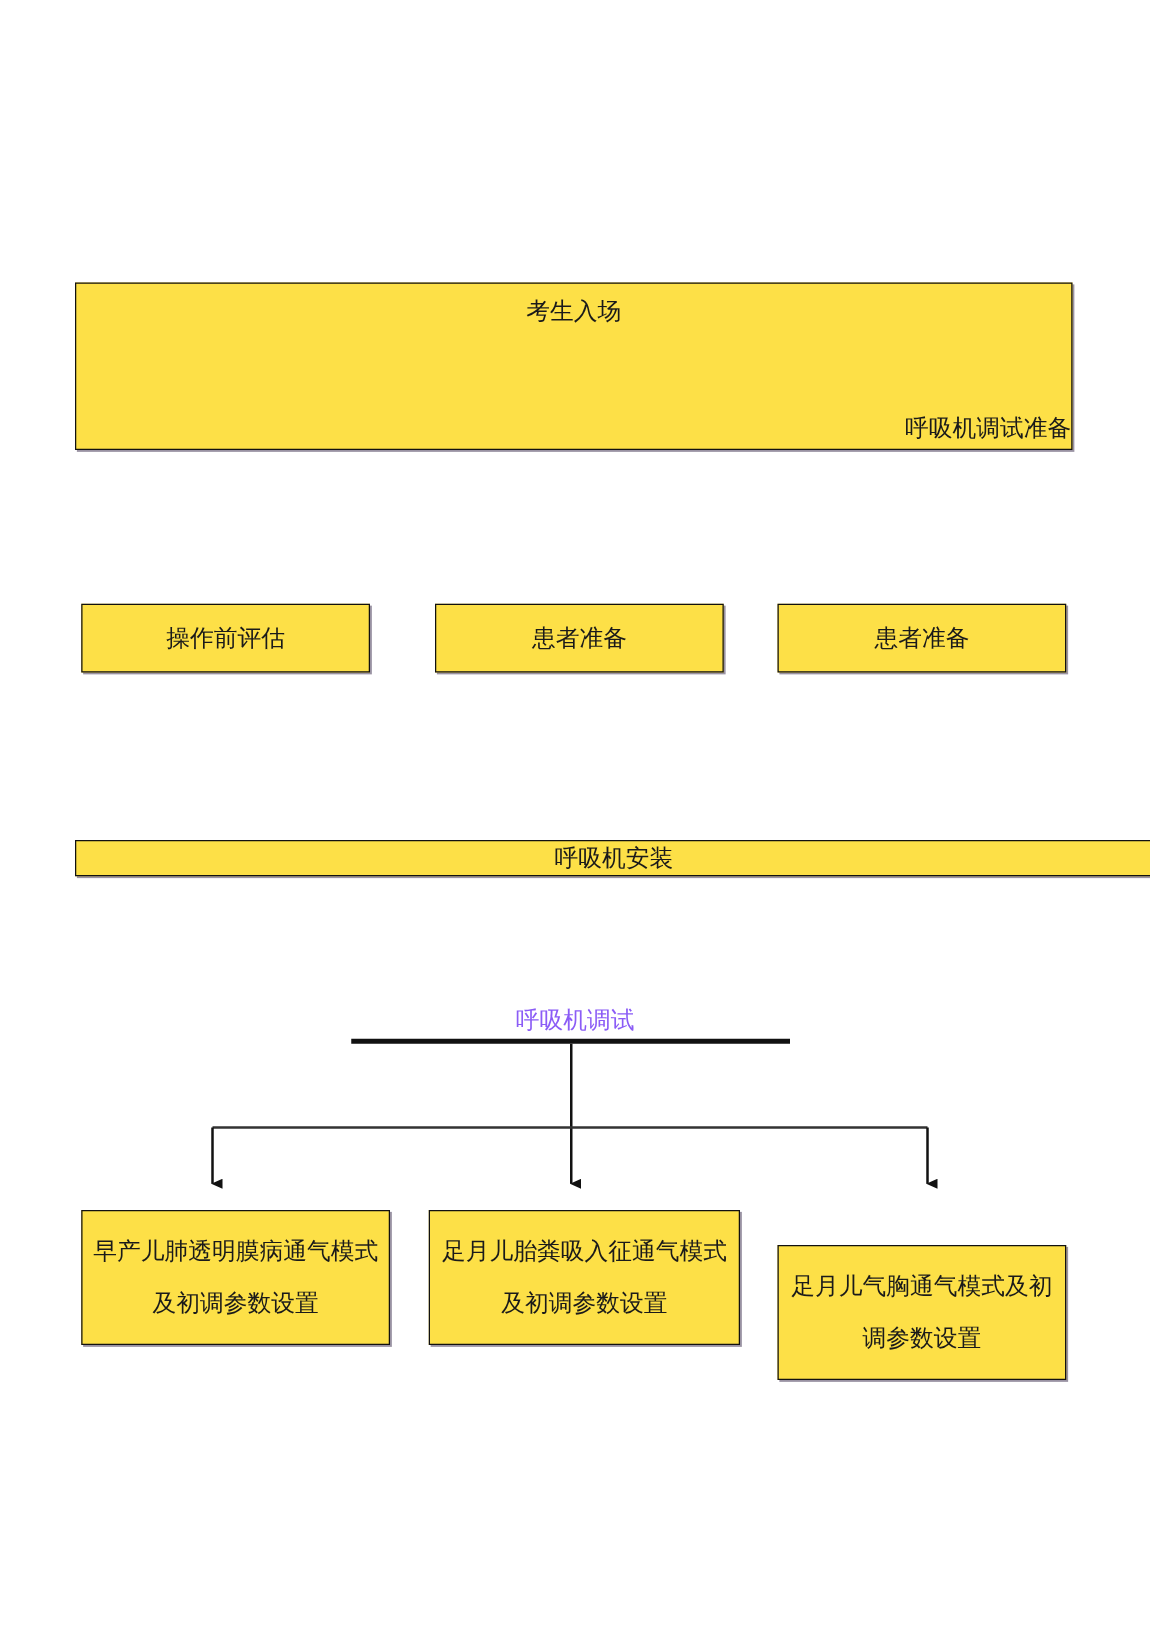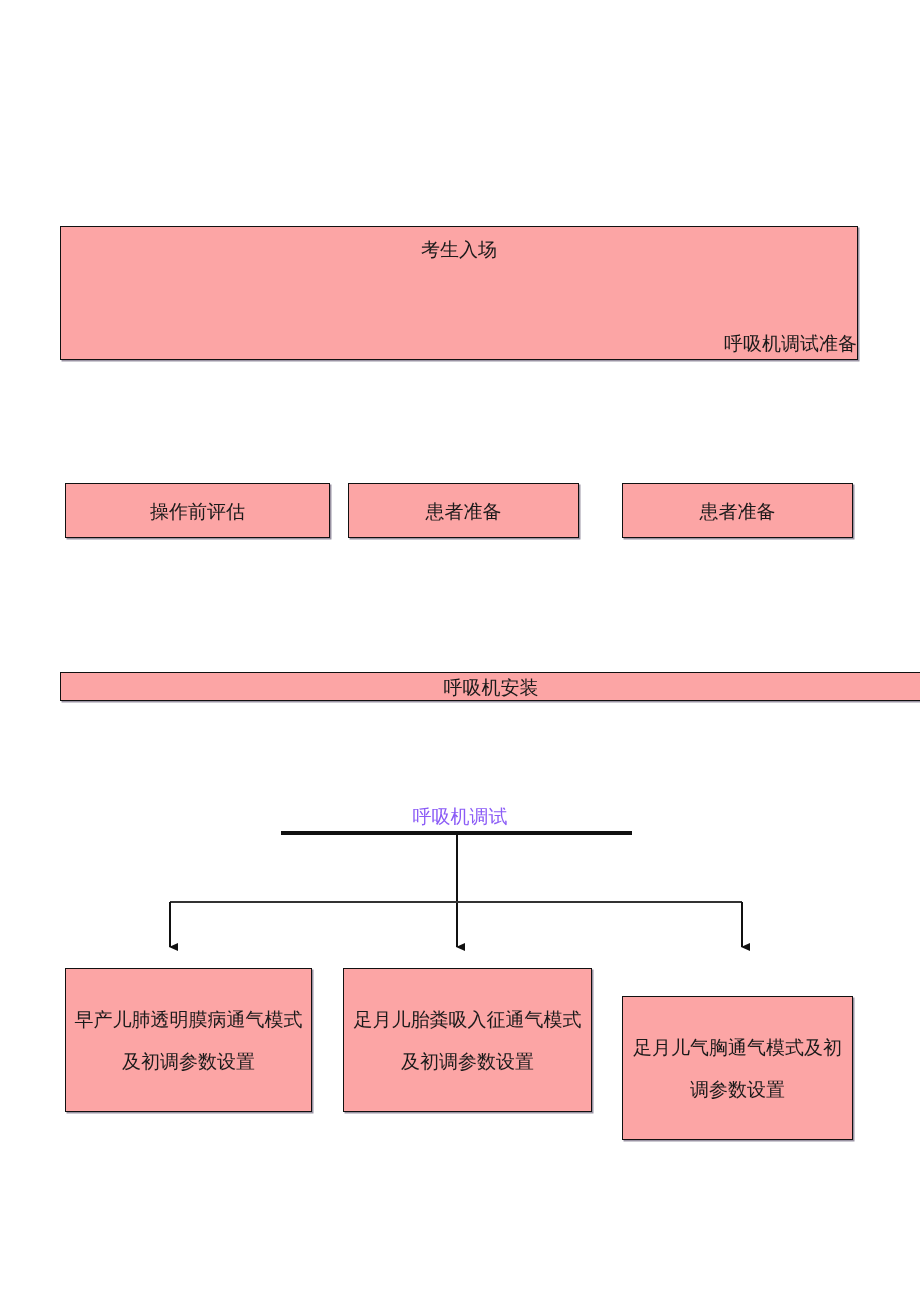--- a/index.html
+++ b/index.html
@@ -31,21 +31,21 @@
     line-height: 30px;
     letter-spacing: 0.5px;
     white-space: nowrap;
     color: #1a1a1a;
   }
 
   
   .box {
     position: absolute;
     box-sizing: border-box;
-    background: #fca5a5;
+    background: #fde047;
     border: 1px solid #111111;
   }
   .box.shadowed {
     box-shadow: 1.5px 1.5px 0 0 #9a93a3;
   }
 
   
   .box-entry {
     left: 60px;
     top: 226px;
@@ -71,21 +71,21 @@
     font-size: 19px;
     line-height: 28px;
     color: #1a1a1a;
   }
 
   
   .box-stage {
     top: 483px;
     height: 55px;
   }
-  .box-stage-1 { left: 65px;  width: 265px; }
+  .box-stage-1 { left: 65px;  width: 231px; }
   .box-stage-2 { left: 348px; width: 231px; }
   .box-stage-3 { left: 622px; width: 231px; }
   .box-stage .box-label {
     position: absolute;
     left: 0; right: 0;
     top: 50%;
     transform: translateY(-50%);
     text-align: center;
     font-size: 19px;
     line-height: 26px;
@@ -135,21 +135,21 @@
     position: absolute;
     left: 0;
     top: 830px;
     width: 920px;
     height: 140px;
   }
 
   
   .box-mode {
     top: 968px;
-    height: 144px;
+    height: 108px;
   }
   .box-mode-1 { left: 65px;  width: 247px; }
   .box-mode-2 { left: 343px; width: 249px; }
   .box-mode-3 { left: 622px; width: 231px; margin-top: 28px; }
   .box-mode .mode-text {
     position: absolute;
     left: 6px;
     right: 6px;
     top: 50%;
     transform: translateY(-50%);

